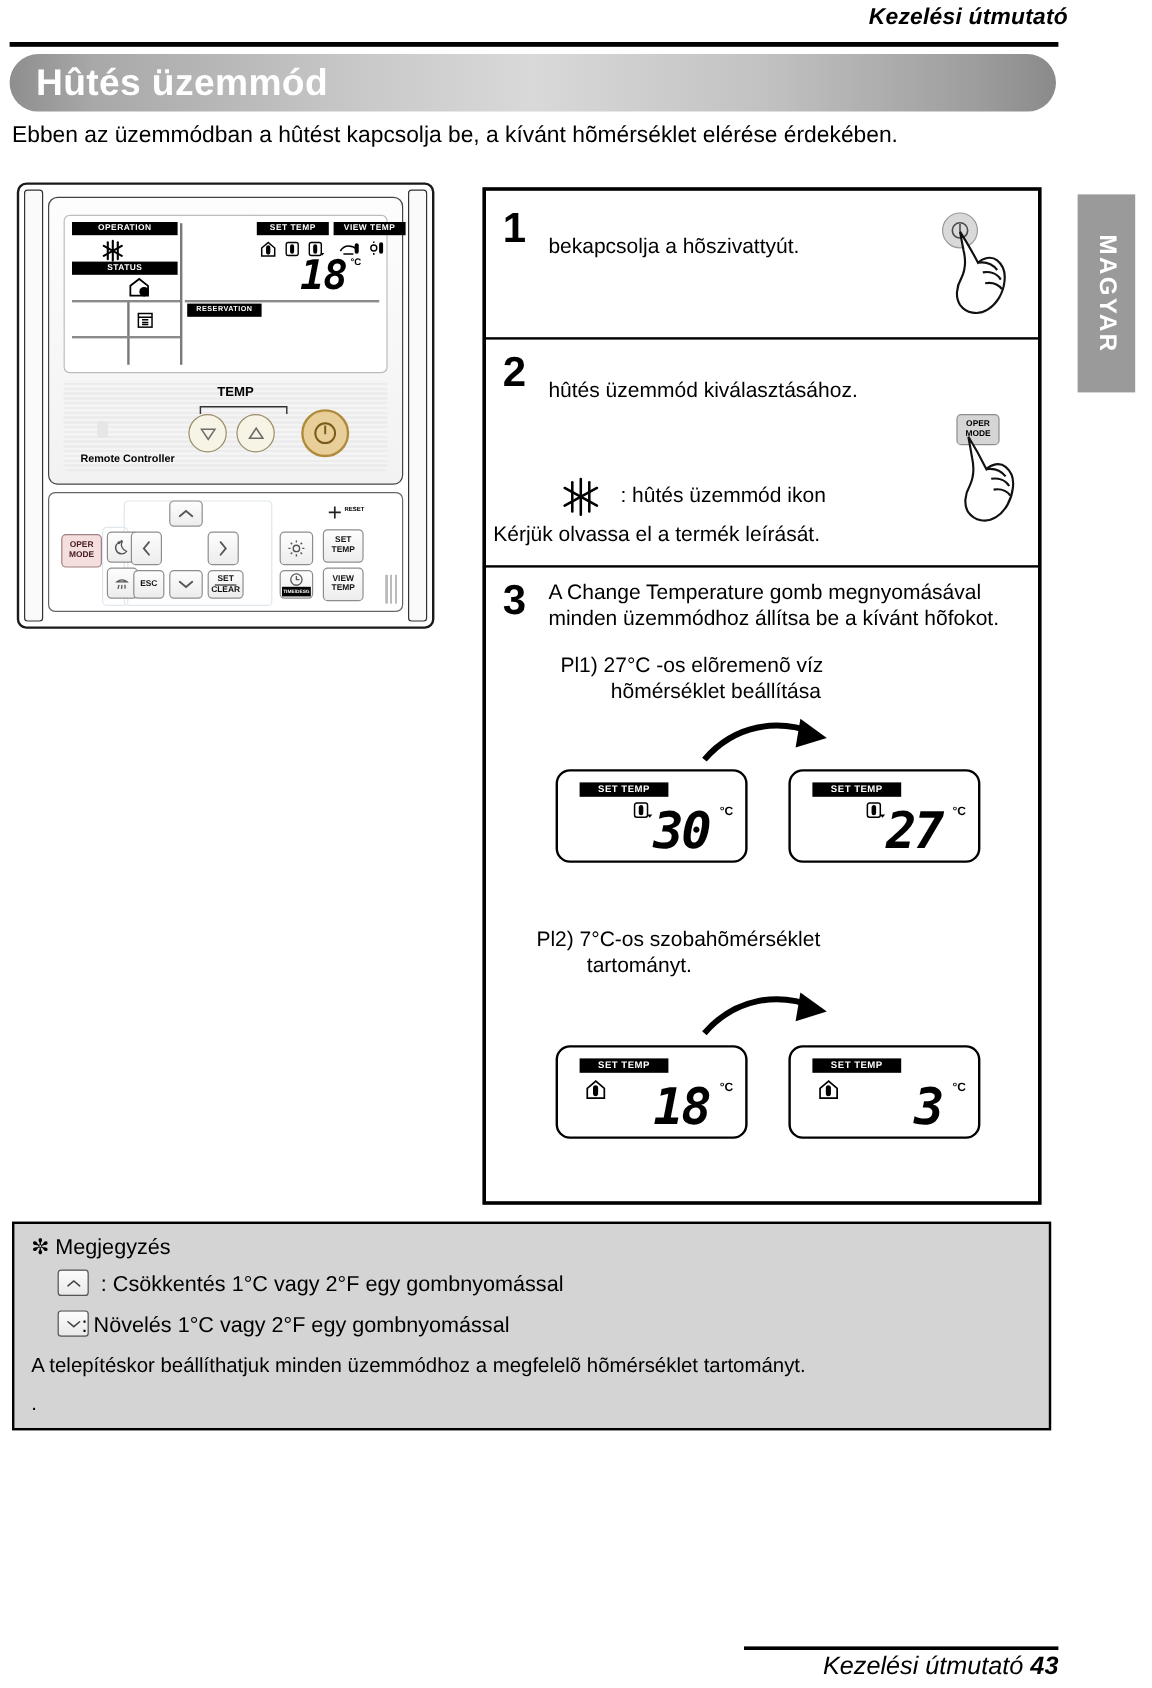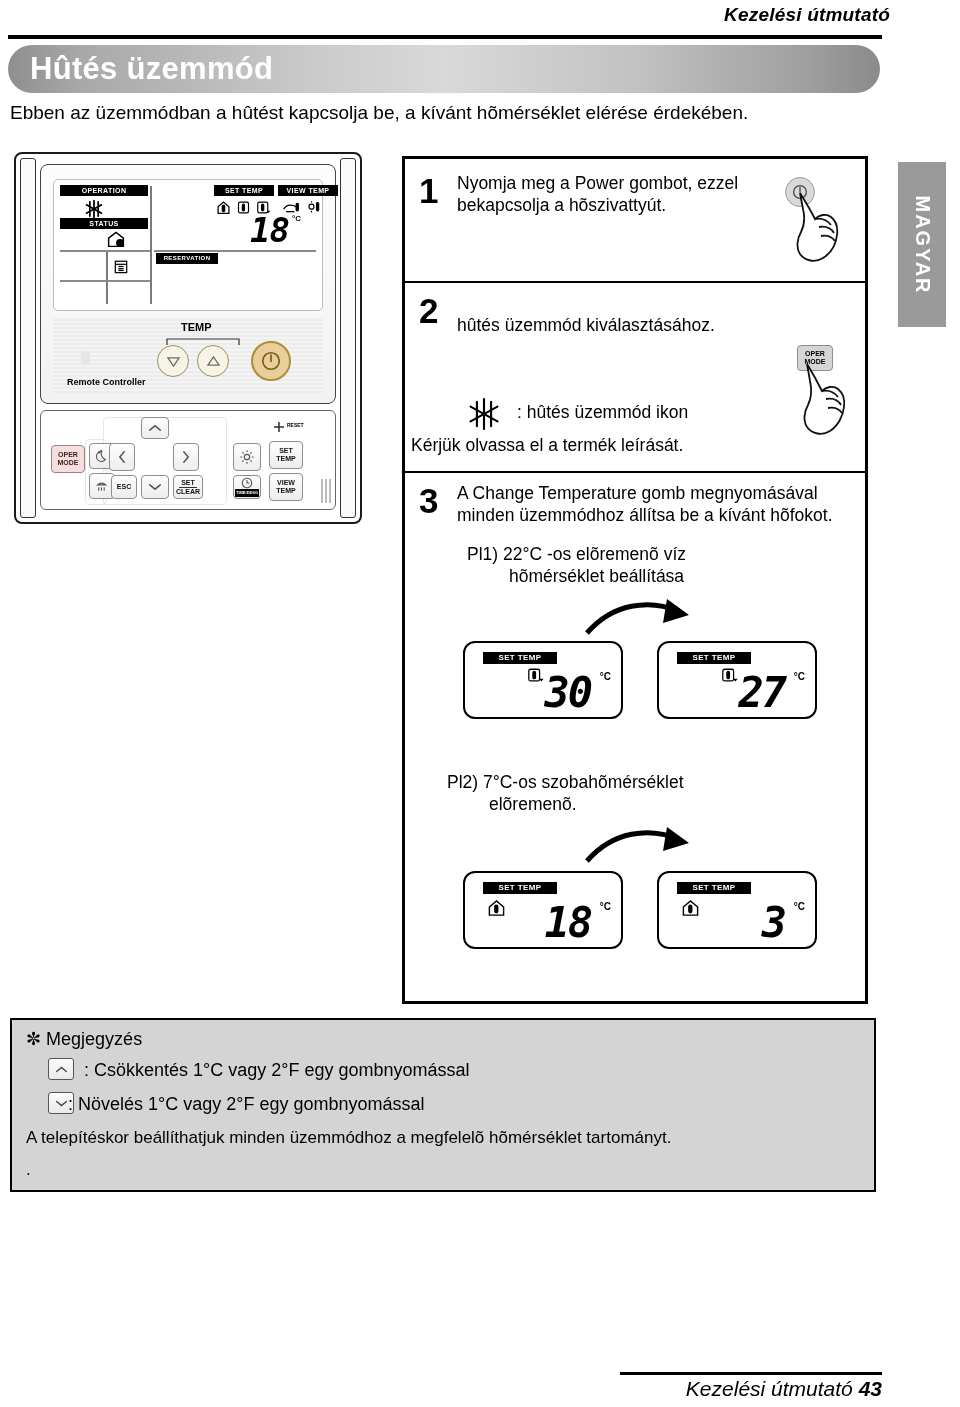--- a/index.html
+++ b/index.html
@@ -400,21 +400,20 @@
         </svg>
       <div class="reset-mark" style="left:246px;top:11px;">RESET</div>
 
       <div style="position:absolute;right:4px;bottom:6px;width:10px;height:24px;background:repeating-linear-gradient(90deg,#bbb 0 2px,#fff 2px 4px);"></div>
     </div>
   </div>
 
   <div class="steps">
 
     <div class="step-num" style="left:14px;top:14px;">1</div>
-    <div class="step-txt" style="left:52px;top:14px;">Nyomja meg a Power gombot, ezzel</div>
     <div class="step-txt" style="left:52px;top:36px;">bekapcsolja a hõszivattyút.</div>
     <div class="mini-power" style="left:380px;top:18px;">
       <svg width="18" height="18" viewBox="0 0 24 24" stroke="#4a4a4a" stroke-width="1.8" fill="none">
           <circle cx="12" cy="12" r="8.5"></circle>
           <line x1="12" y1="5" x2="12" y2="13"></line>
         </svg>
     </div>
     <svg class="hand" style="left:384px;top:28px;" width="70" height="78" viewBox="0 0 70 78" stroke="#111" stroke-width="1.8" fill="#fff">
       <path d="M11 6 C16 14 22 24 26 32 C30 28 37 26 42 30 C47 34 49 41 48 48 C47 57 42 66 34 71 C26 76 16 74 11 67 C7 61 8 52 12 45 C15 39 16 30 14 22 Z"></path>
       <path d="M26 32 C32 31 38 33 42 38" fill="none"></path>
@@ -444,21 +443,21 @@
         <line x1="17" y1="3.4" x2="17" y2="20.6"></line>
     </svg>
     <div class="step-txt" style="left:112px;top:243px;">: hûtés üzemmód ikon</div>
     <div class="step-txt" style="left:6px;top:276px;">Kérjük olvassa el a termék leírását.</div>
     <div class="step-sep" style="top:312px;"></div>
 
     <div class="step-num" style="left:14px;top:324px;">3</div>
     <div class="step-txt" style="left:52px;top:346px;">minden üzemmódhoz állítsa be a kívánt hõfokot.</div>
     <div class="step-txt" style="left:52px;top:324px;">A Change Temperature gomb megnyomásával</div>
 
-    <div class="ex-lbl" style="left:62px;top:384px;">Pl1)  22°C -os elõremenõ víz</div>
+    <div class="ex-lbl" style="left:62px;top:384px;">Pl1)  27°C -os elõremenõ víz</div>
     <div class="ex-lbl" style="left:104px;top:406px;">hõmérséklet beállítása</div>
 
     <svg style="position:absolute;left:178px;top:438px;" width="118" height="44" viewBox="0 0 118 44" fill="none">
       <path d="M4 36 C30 6 66 2 96 14" stroke="#000" stroke-width="5" fill="none"></path>
       <path d="M84 2 L106 18 L80 26 Z" fill="#000"></path>
     </svg>
 
     <div class="tcard" style="left:58px;top:482px;">
       <div class="tag">SET TEMP</div>
       <svg style="position:absolute;left:62px;top:24px;" width="18" height="18" viewBox="0 0 20 18" stroke="#000" stroke-width="1.4" fill="none">
@@ -474,21 +473,21 @@
       <svg style="position:absolute;left:62px;top:24px;" width="18" height="18" viewBox="0 0 20 18" stroke="#000" stroke-width="1.4" fill="none">
         <rect x="2" y="1.5" width="12" height="13" rx="2"></rect>
           <rect x="6.6" y="4" width="2.8" height="8" rx="1.4" fill="#000"></rect>
         <path d="M13.5 12 h5 l-2.5 3 z" fill="#000" stroke="none"></path>
       </svg>
       <div class="val">27</div>
       <div class="unit">°C</div>
     </div>
 
     <div class="ex-lbl" style="left:42px;top:612px;">Pl2) 7°C-os szobahõmérséklet</div>
-    <div class="ex-lbl" style="left:84px;top:634px;">elõremenõ.</div>
+    <div class="ex-lbl" style="left:84px;top:634px;">tartományt.</div>
 
     <svg style="position:absolute;left:178px;top:666px;" width="118" height="44" viewBox="0 0 118 44" fill="none">
       <path d="M4 36 C30 6 66 2 96 14" stroke="#000" stroke-width="5" fill="none"></path>
       <path d="M84 2 L106 18 L80 26 Z" fill="#000"></path>
     </svg>
 
     <div class="tcard" style="left:58px;top:712px;">
       <div class="tag">SET TEMP</div>
       <svg style="position:absolute;left:22px;top:26px;" width="19" height="18" viewBox="0 0 20 19" stroke="#000" stroke-width="1.5" fill="none">
         <path d="M2.5 8.5 L10 2 L17.5 8.5 V17 H2.5 Z"></path>

